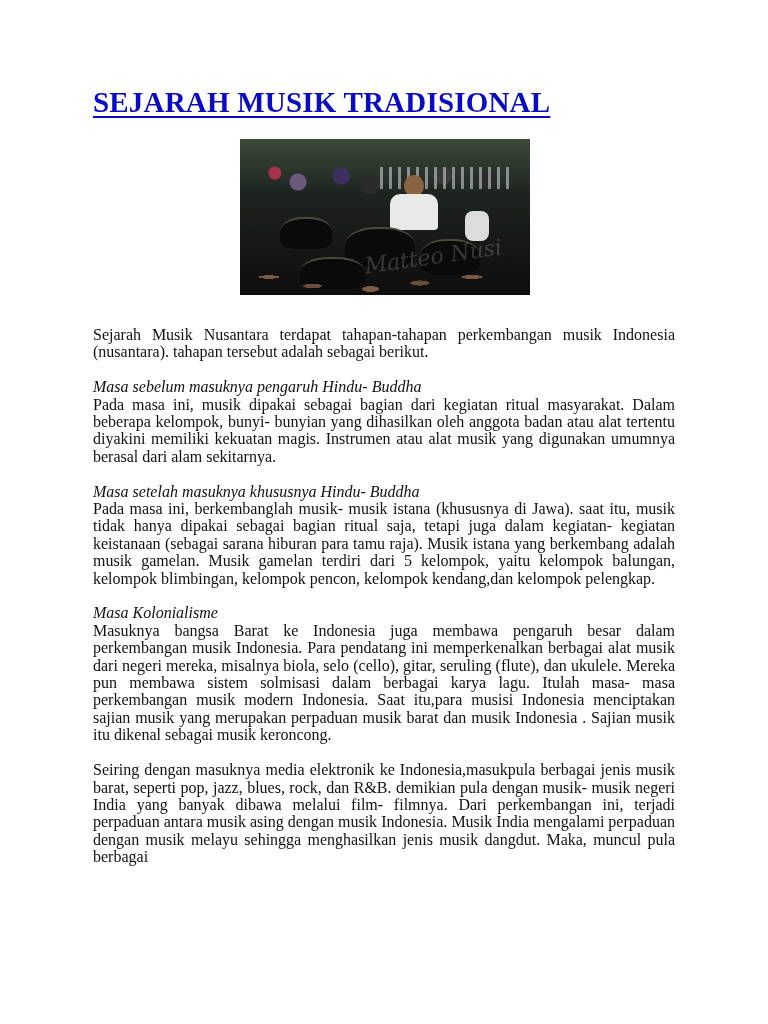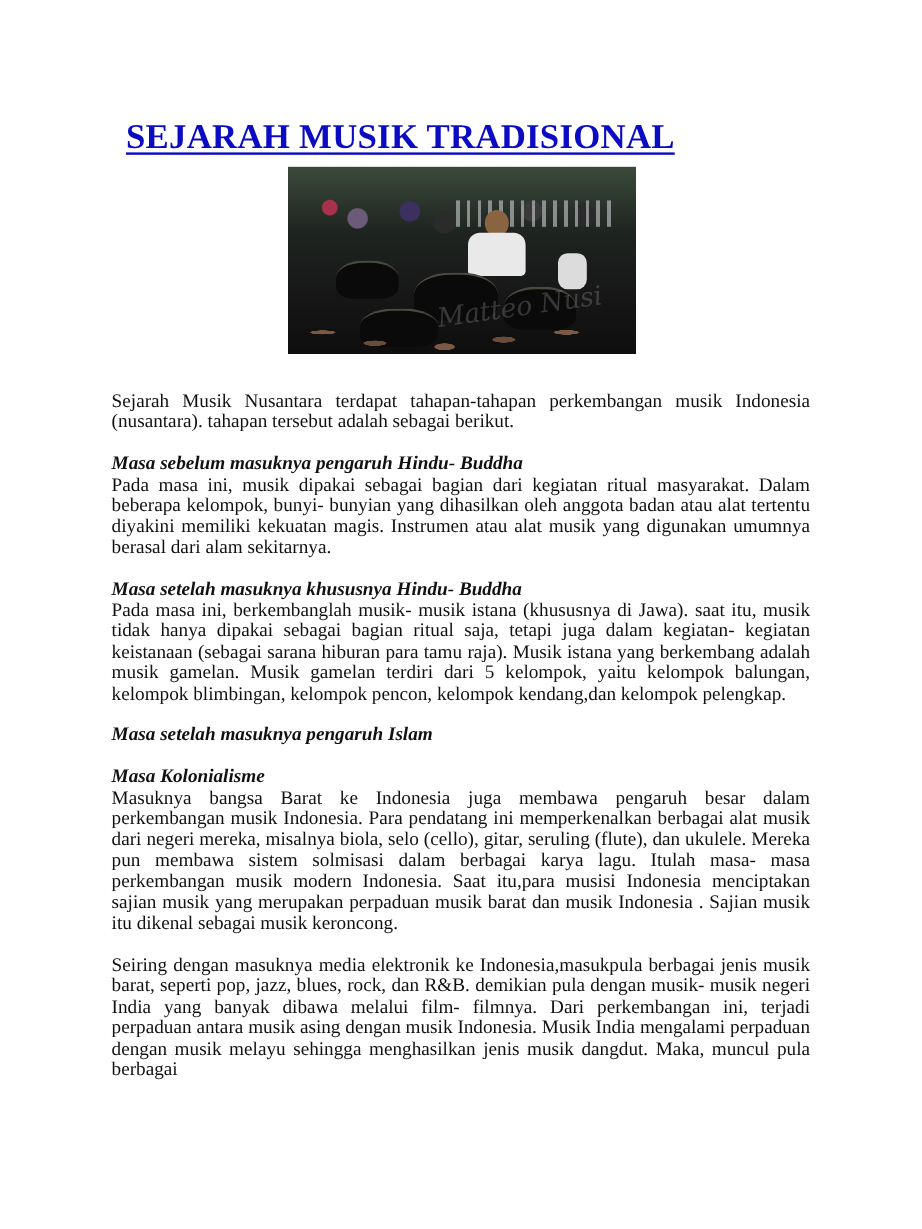--- a/index.html
+++ b/index.html
@@ -3,21 +3,21 @@
 <meta charset="utf-8">
 <style>
   html, body { margin: 0; padding: 0; }
   body {
     width: 768px; height: 1024px; background: #ffffff; overflow: hidden;
     position: relative;
     font-family: "Liberation Serif", "DejaVu Serif", serif;
     color: #111111;
   }
   .title {
-    position: absolute; left: 93px; top: 86px; margin: 12px;
+    position: absolute; left: 93px; top: 86px; margin: 0;
     font-family: "Liberation Serif", serif; font-weight: bold;
     font-size: 29px; color: #0b0bc4; text-decoration: underline;
     text-decoration-thickness: 2px; text-underline-offset: 4px;
     letter-spacing: 0.2px; white-space: nowrap;
   }
   .photo {
     position: absolute; left: 240px; top: 139px; width: 290px; height: 156px;
     overflow: hidden;
     background: linear-gradient(180deg, #3b4a3a 0%, #1e2420 35%, #161616 70%, #0e0e0e 100%);
   }
@@ -65,21 +65,21 @@
     position: absolute; right: 28px; bottom: 26px;
     font-family: "DejaVu Serif", serif; font-style: italic; font-size: 22px;
     color: rgba(255,255,255,0.18); transform: rotate(-8deg);
   }
   .body-text {
     position: absolute; left: 93px; top: 326px; width: 582px;
     font-size: 16px; line-height: 17.4px; text-align: justify;
   }
   .body-text p { margin: 0; }
   .section { margin-top: 17.4px; }
-  .section-heading { font-weight: bold; font-style: italic; margin: 0; }
+  .section-heading { font-weight: normal; font-style: italic; margin: 0; }
 </style>
 </head>
 <body>
 
 <h1 class="title">SEJARAH MUSIK TRADISIONAL</h1>
 
 <div class="photo">
   <div class="crowd"></div>
   <div class="fence"></div>
   <div class="head"></div>
@@ -100,21 +100,20 @@
     <p class="section-heading">Masa sebelum masuknya pengaruh Hindu- Buddha</p>
     <p>Pada masa ini, musik dipakai sebagai bagian dari kegiatan ritual masyarakat. Dalam beberapa kelompok, bunyi- bunyian yang dihasilkan oleh anggota badan atau alat tertentu diyakini memiliki kekuatan magis. Instrumen atau alat musik yang digunakan umumnya berasal dari alam sekitarnya.</p>
   </div>
 
   <div class="section">
     <p class="section-heading">Masa setelah masuknya khususnya Hindu- Buddha</p>
     <p>Pada masa ini, berkembanglah musik- musik istana (khususnya di Jawa). saat itu, musik tidak hanya dipakai sebagai bagian ritual saja, tetapi juga dalam kegiatan- kegiatan keistanaan (sebagai sarana hiburan para tamu raja). Musik istana yang berkembang adalah musik gamelan. Musik gamelan terdiri dari 5 kelompok, yaitu kelompok balungan, kelompok blimbingan, kelompok pencon, kelompok kendang,dan kelompok pelengkap.</p>
   </div>
 
   <div class="section">
-    <p class="section-heading">Masa setelah masuknya pengaruh Islam</p>
   </div>
 
   <div class="section">
     <p class="section-heading">Masa Kolonialisme</p>
     <p>Masuknya bangsa Barat ke Indonesia juga membawa pengaruh besar dalam perkembangan musik Indonesia. Para pendatang ini memperkenalkan berbagai alat musik dari negeri mereka, misalnya biola, selo (cello), gitar, seruling (flute), dan ukulele. Mereka pun membawa sistem solmisasi dalam berbagai karya lagu. Itulah masa- masa perkembangan musik modern Indonesia. Saat itu,para musisi Indonesia menciptakan sajian musik yang merupakan perpaduan musik barat dan musik Indonesia . Sajian musik itu dikenal sebagai musik keroncong.</p>
   </div>
 
   <div class="section">
     <p>Seiring dengan masuknya media elektronik ke Indonesia,masukpula berbagai jenis musik barat, seperti pop, jazz, blues, rock, dan R&amp;B. demikian pula dengan musik- musik negeri India yang banyak dibawa melalui film- filmnya. Dari perkembangan ini, terjadi perpaduan antara musik asing dengan musik Indonesia. Musik India mengalami perpaduan dengan musik melayu sehingga menghasilkan jenis musik dangdut. Maka, muncul pula berbagai</p>
   </div>

